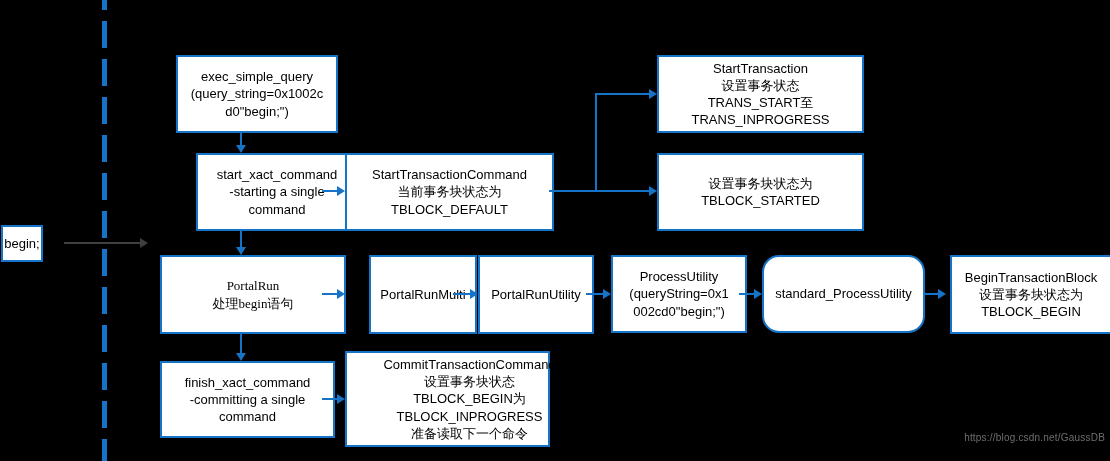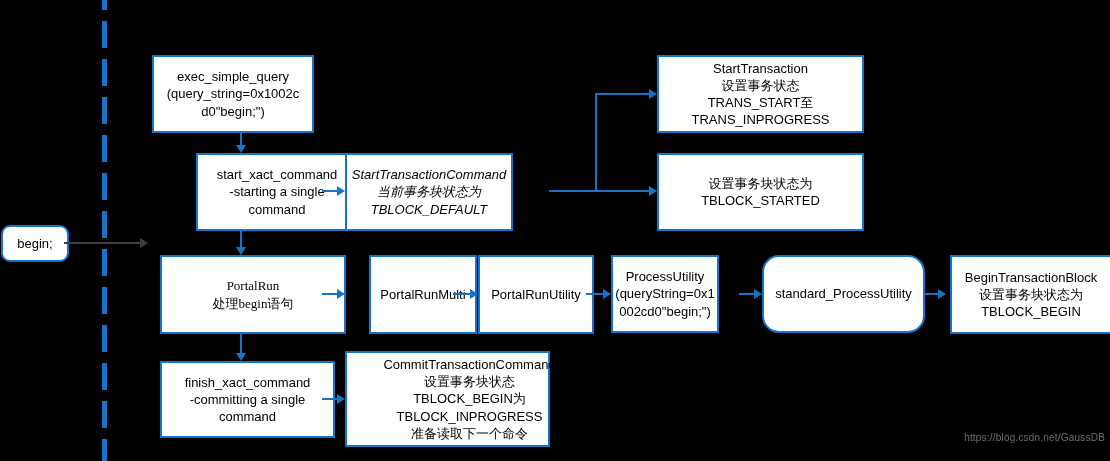--- a/index.html
+++ b/index.html
@@ -74,54 +74,54 @@
     letter-spacing: 0.2px;
   }
 </style>
 </head>
 <body>
 
 <div class="stage">
 
   <div class="dashed-line"></div>
 
-  <div class="node" style="left:1px; top:225px; width:68px; height:37px;border-radius:9px;">begin;</div>
+  <div class="node" style="left:1px; top:225px; width:42px; height:37px;">begin;</div>
   <div class="arrow-right gray" style="left:64px; top:242px; width:76px;"></div>
 
-  <div class="node" style="left:152px; top:55px; width:162px; height:78px;">exec_simple_query
+  <div class="node" style="left:176px; top:55px; width:162px; height:78px;">exec_simple_query
 (query_string=0x1002c
 d0"begin;")</div>
   <div class="node" style="left:160px; top:153px; width:162px; height:78px;margin-left:36px;">start_xact_command
 -starting a single
 command</div>
   <div class="node" style="left:160px; top:255px; width:186px; height:79px;font-family:Liberation Serif, serif;">PortalRun
 处理begin语句</div>
   <div class="node" style="left:160px; top:361px; width:175px; height:77px;">finish_xact_command
 -committing a single
 command</div>
 
-  <div class="node" style="left:345px; top:153px; width:168px; height:78px;font-style:italic;">StartTransactionCommand
+  <div class="node" style="left:345px; top:153px; width:209px; height:78px;">StartTransactionCommand
 当前事务块状态为
 TBLOCK_DEFAULT</div>
   <div class="node" style="left:345px; top:351px; width:205px; height:96px;padding-left:44px;">CommitTransactionCommand
 设置事务块状态
 TBLOCK_BEGIN为
 TBLOCK_INPROGRESS
 准备读取下一个命令</div>
 
   <div class="node" style="left:657px; top:55px; width:207px; height:78px;">StartTransaction
 设置事务状态
 TRANS_START至
 TRANS_INPROGRESS</div>
   <div class="node" style="left:657px; top:153px; width:207px; height:78px;">设置事务块状态为
 TBLOCK_STARTED</div>
 
   <div class="node" style="left:345px; top:255px; width:108px; height:79px;margin-left:24px;">PortalRunMulti</div>
   <div class="node" style="left:478px; top:255px; width:116px; height:79px;">PortalRunUtility</div>
-  <div class="node" style="left:611px; top:255px; width:108px; height:78px;">ProcessUtility
+  <div class="node" style="left:611px; top:255px; width:136px; height:78px;">ProcessUtility
 (queryString=0x1
 002cd0"begin;")</div>
   <div class="node" style="left:762px; top:255px; width:163px; height:78px;border-radius:17px;">standard_ProcessUtility</div>
   <div class="node" style="left:950px; top:255px; width:162px; height:79px;">BeginTransactionBlock
 设置事务块状态为
 TBLOCK_BEGIN</div>
 
   <div class="arrow-down" style="left:240px; top:133px; height:12px;"></div>
   <div class="arrow-down" style="left:240px; top:231px; height:16px;"></div>
   <div class="arrow-down" style="left:240px; top:334px; height:19px;"></div>

